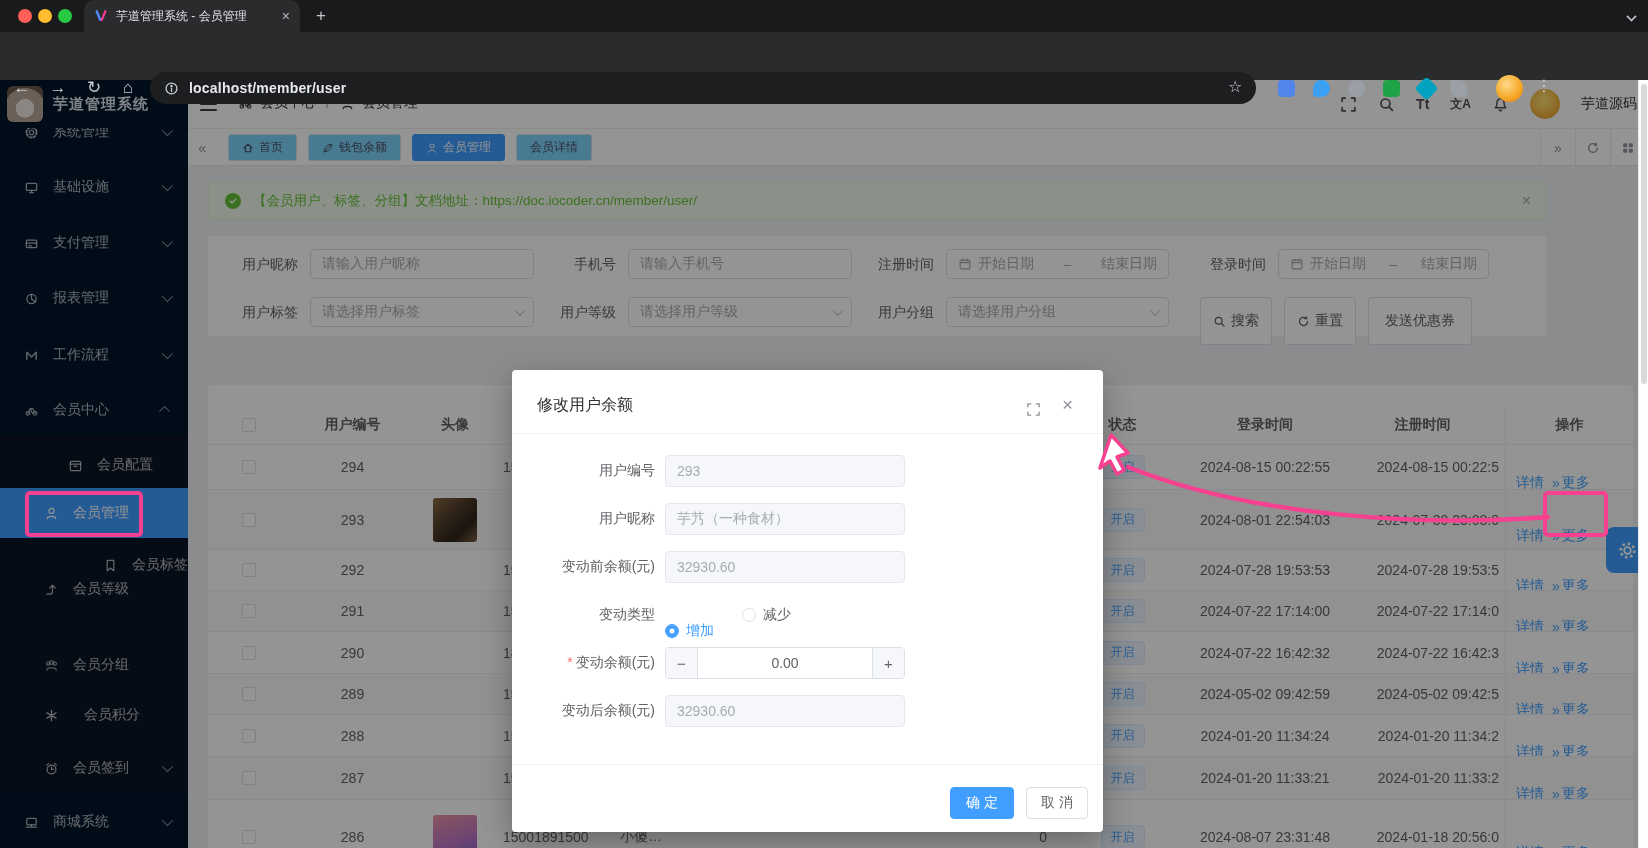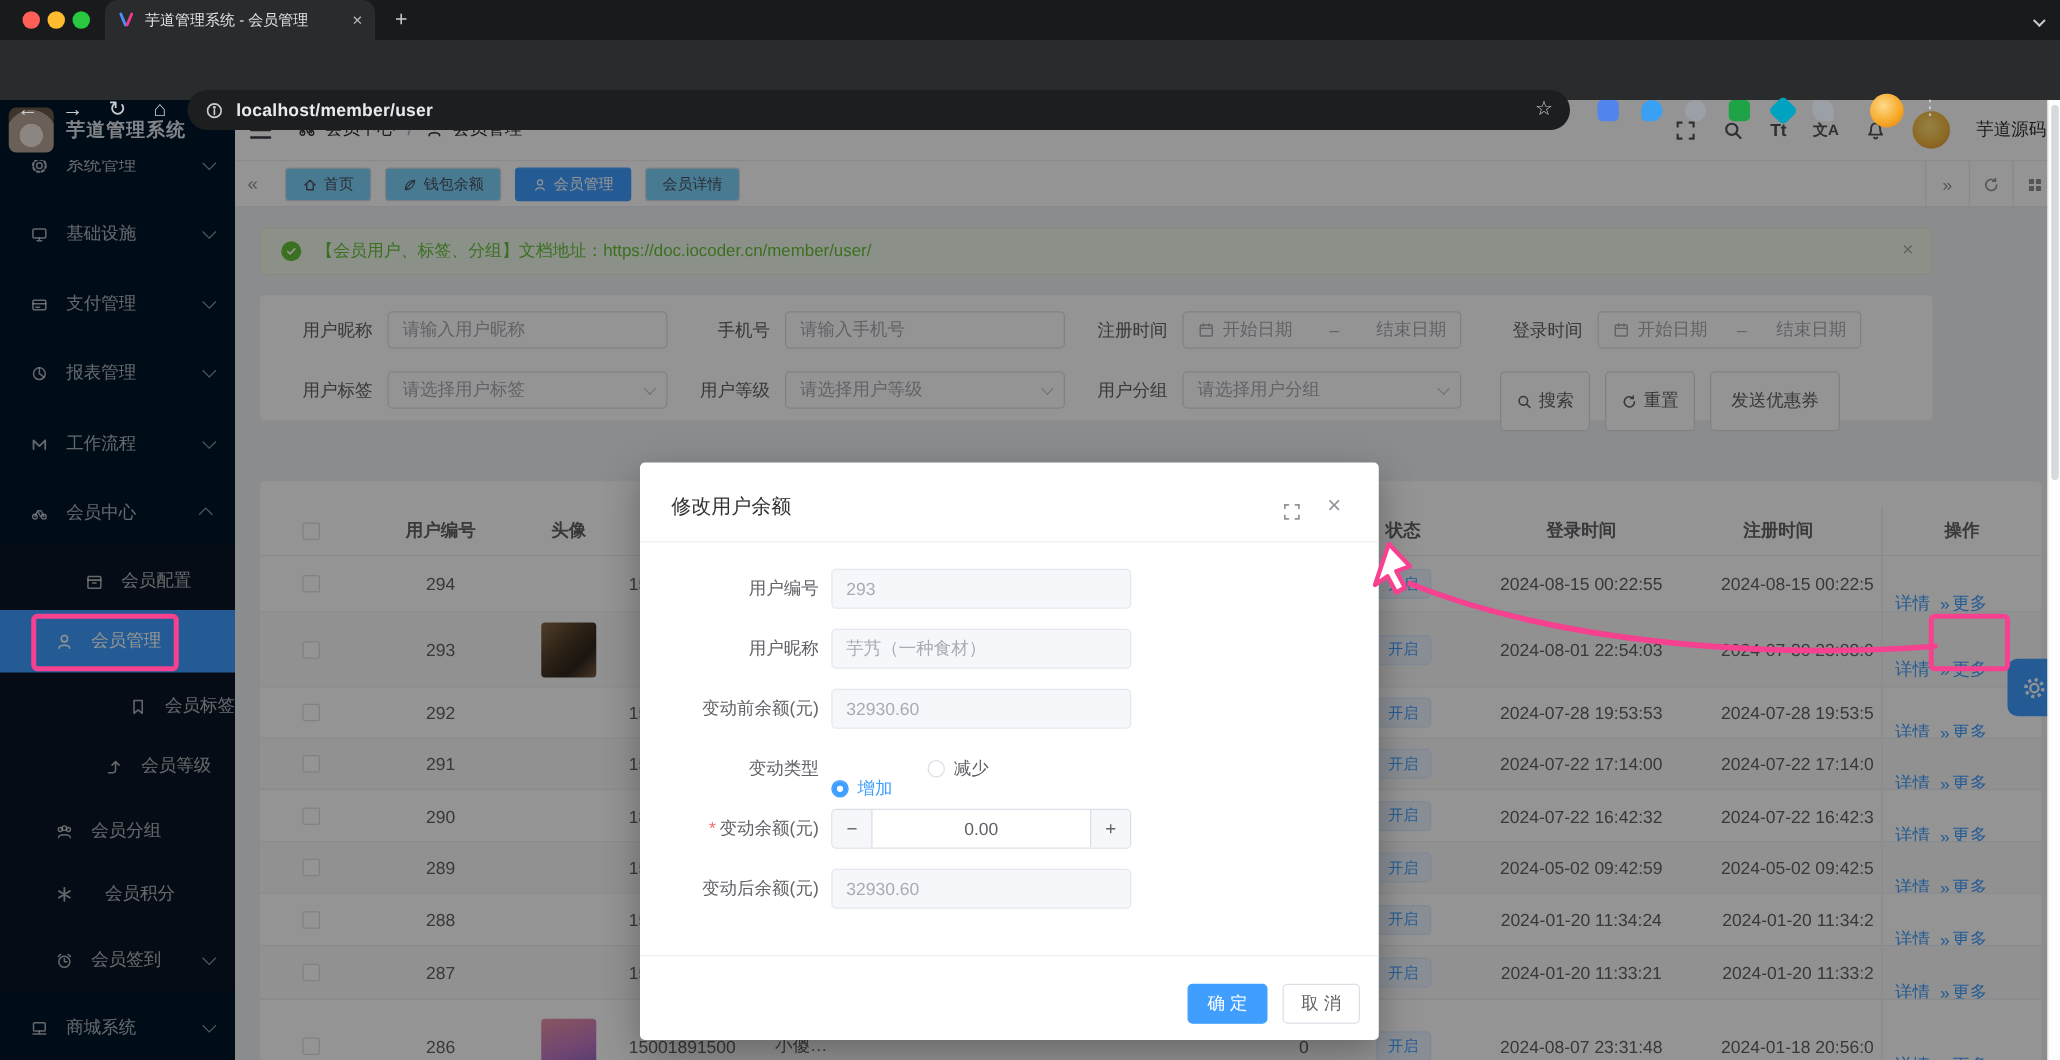--- a/index.html
+++ b/index.html
@@ -260,21 +260,21 @@
                  <span>会员管理</span>
       </div>
       <div class="smi sub" style="top: 460px; justify-content: flex-end;">
         <span class="ic">
           <svg viewBox="0 0 16 16" fill="none" stroke="currentColor" stroke-width="1.3" stroke-linecap="round" stroke-linejoin="round" style="width:100%;height:100%;display:block">
             <path d="M4.5 2.5h7V13.5L8 10.6 4.5 13.5Z"></path>
           </svg>
         </span>
                  <span>会员标签</span>
       </div>
-      <div class="smi sub" style="top: 508px; padding-left: 40px;">
+      <div class="smi sub" style="top: 484px;">
         <span class="ic">
           <svg viewBox="0 0 16 16" fill="none" stroke="currentColor" stroke-width="1.3" stroke-linecap="round" stroke-linejoin="round" style="width:100%;height:100%;display:block">
             <path d="M3 13h3.5C8.2 13 9 12 9 10.5V4M6 6.5 9 3.5l3 3"></path>
           </svg>
         </span>
                  <span>会员等级</span>
       </div>
       <div class="smi sub" style="top: 560px;">
         <span class="ic">
           <svg viewBox="0 0 16 16" fill="none" stroke="currentColor" stroke-width="1.2" stroke-linecap="round" stroke-linejoin="round" style="width:100%;height:100%;display:block">

